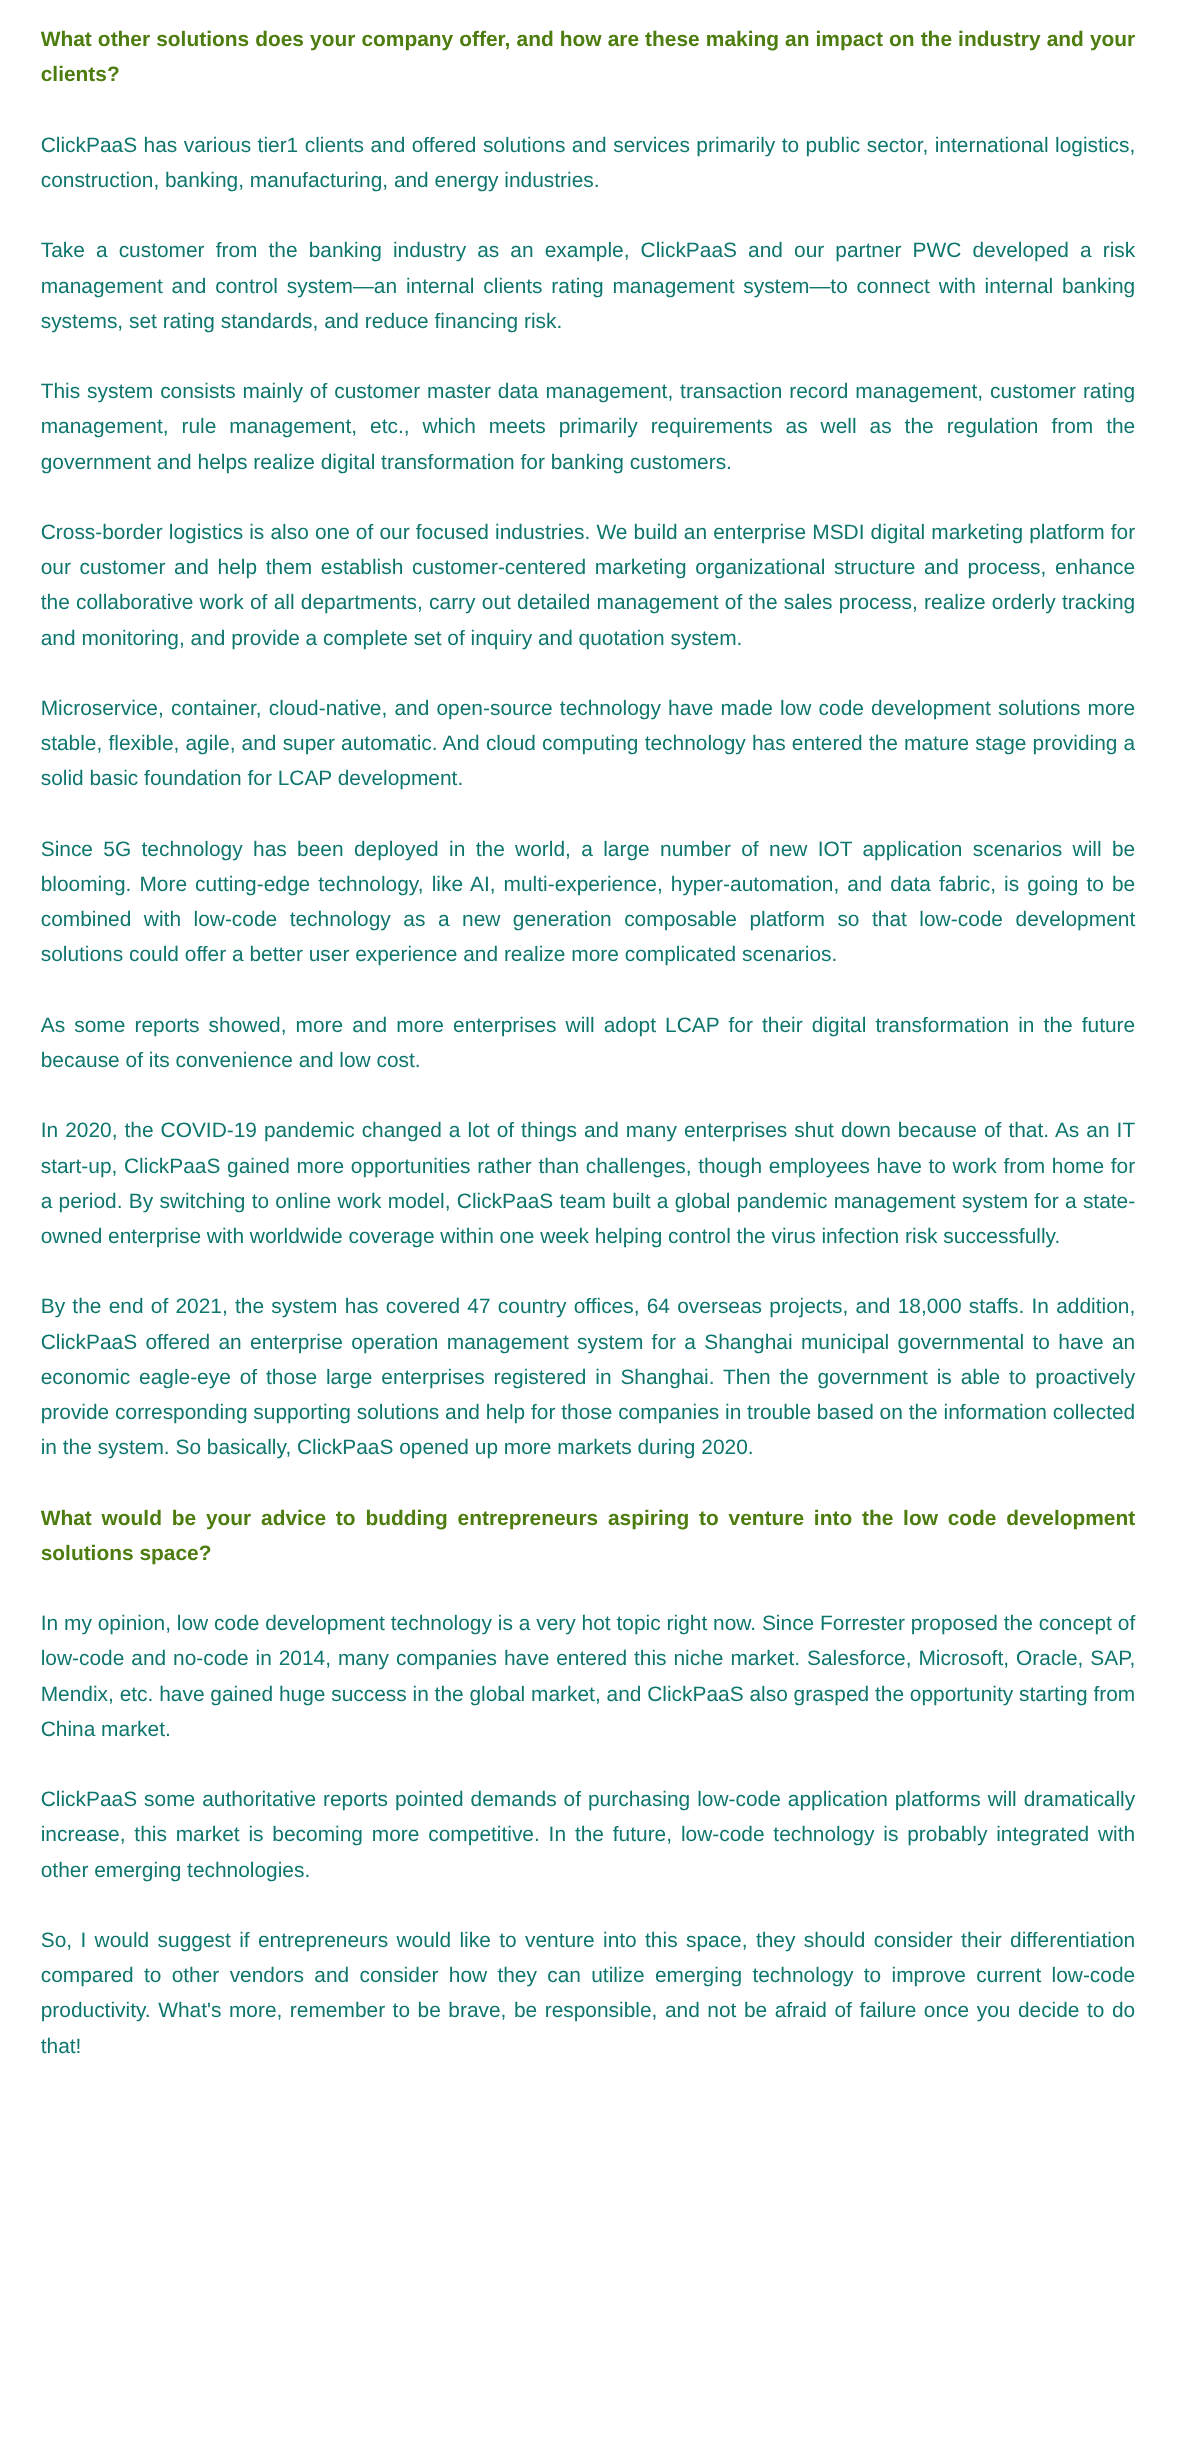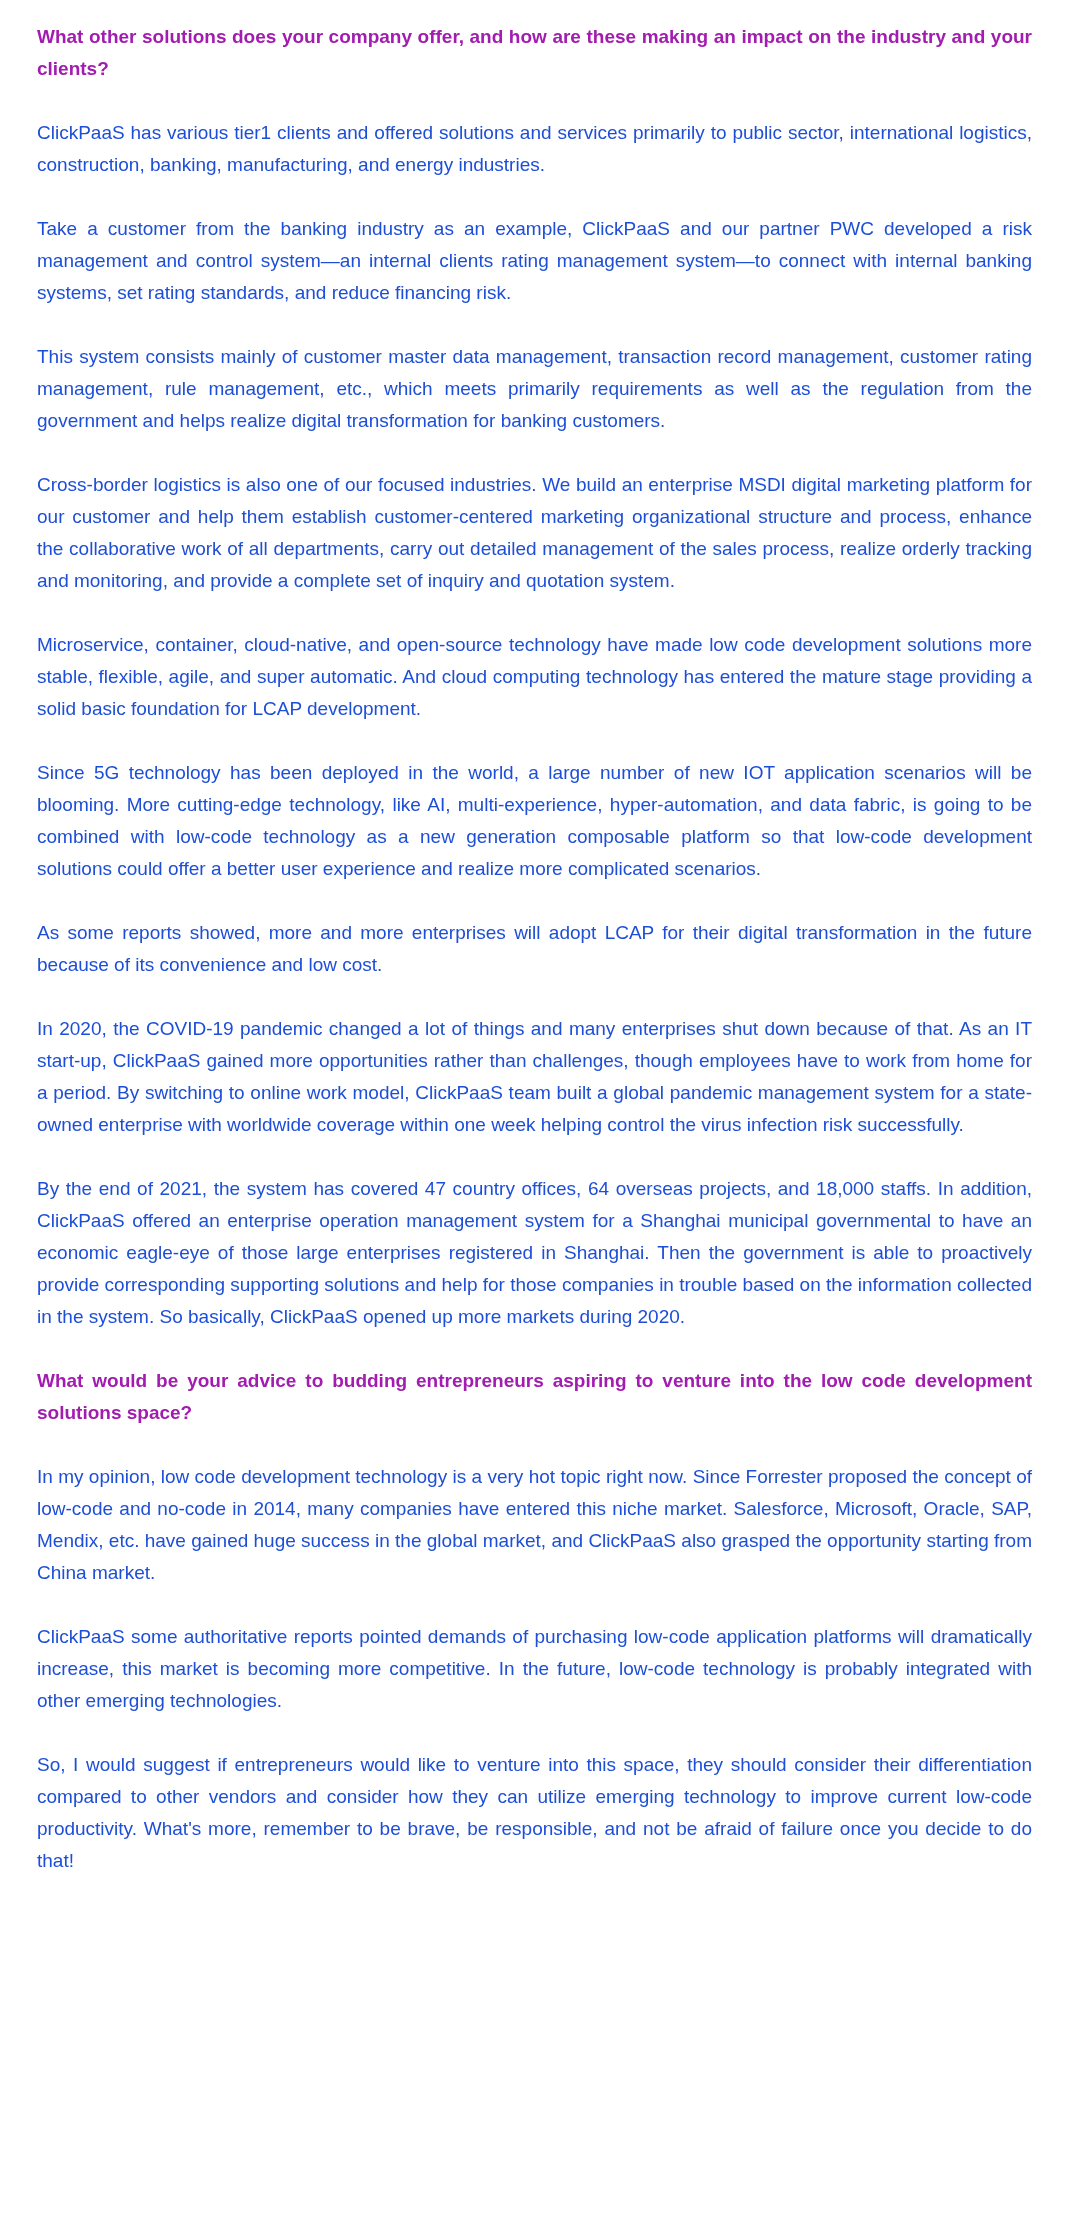--- a/index.html
+++ b/index.html
@@ -20,25 +20,25 @@
     text-justify: inter-word;
   }
   .block {
     margin: 0 0 32px 0;
   }
   .block:last-child {
     margin-bottom: 3px;
   }
   .question {
     font-weight: 700;
-    color: #a21caf;
+    color: #4d7c0f;
   }
   .answer {
     font-weight: 400;
-    color: #1d4ed8;
+    color: #0f766e;
   }
 </style>
 </head>
 <body>
 
 <div class="page">
   <p class="block question">What other solutions does your company offer, and how are these making an impact on the industry and your clients?</p>
   <p class="block answer">ClickPaaS has various tier1 clients and offered solutions and services primarily to public sector, international logistics, construction, banking, manufacturing, and energy industries.</p>
   <p class="block answer">Take a customer from the banking industry as an example, ClickPaaS and our partner PWC developed a risk management and control system—an internal clients rating management system—to connect with internal banking systems, set rating standards, and reduce financing risk.</p>
   <p class="block answer">This system consists mainly of customer master data management, transaction record management, customer rating management, rule management, etc., which meets primarily requirements as well as the regulation from the government and helps realize digital transformation for banking customers.</p>

